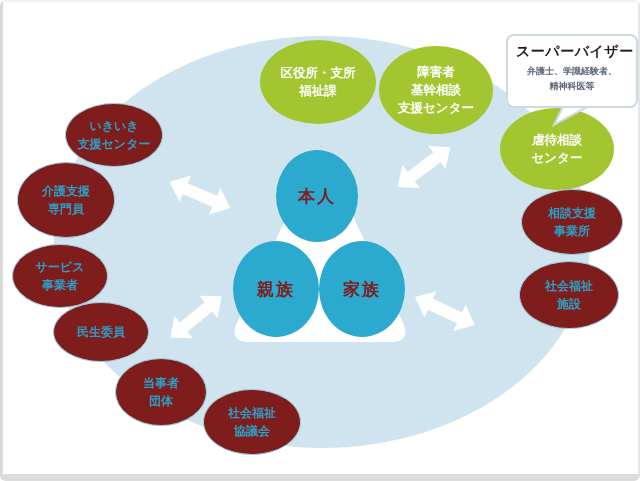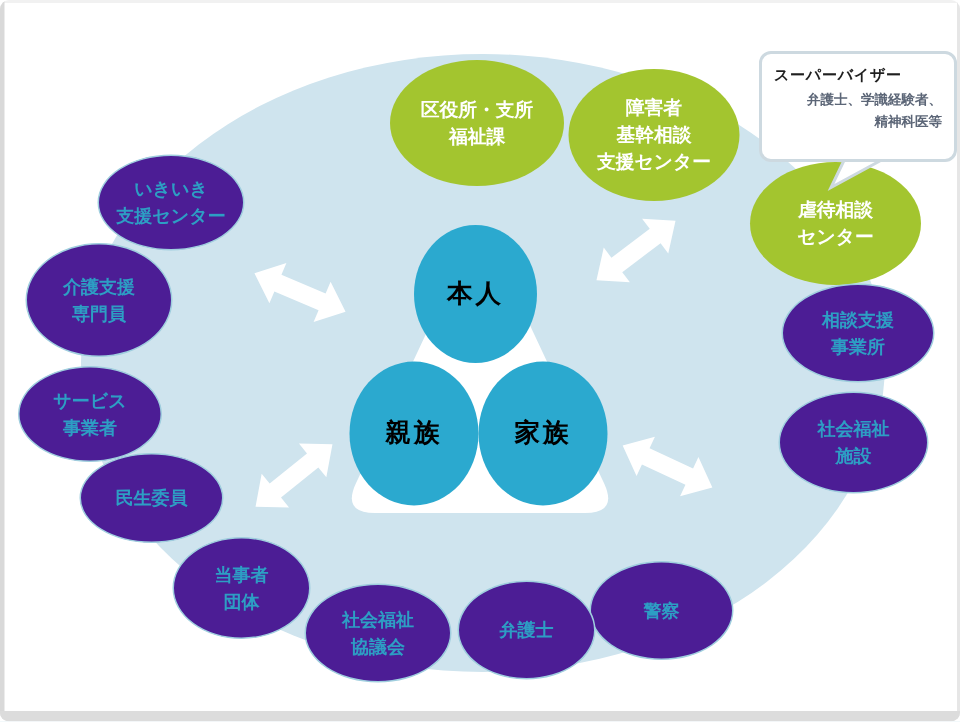--- a/index.html
+++ b/index.html
@@ -18,22 +18,22 @@
     background:#cfe4ee; border-radius:50%; z-index:1;
   }
   .overlay-svg { position:absolute; left:0; top:0; z-index:2; pointer-events:none; }
   .tail-svg    { position:absolute; left:0; top:0; z-index:4; pointer-events:none; }
 
   .node {
     position:absolute; border-radius:50%; display:flex; align-items:center; justify-content:center;
     text-align:center; white-space:pre-line; font-weight:bold; box-sizing:border-box; z-index:3;
   }
   .node.green  { background:#a3c52f; color:#ffffff; font-size:12.5px; line-height:1.45; }
-  .node.whitec { background:#4c1d95; border:1.5px solid #9fcede; color:#2d9ec4; font-size:12px; line-height:1.5; }
-  .node.centerc{ background:#2ba9cf; color:#000000; font-size:17px; letter-spacing:2px; line-height:1.3; }
+  .node.whitec { background:#7f1d1d; border:1.5px solid #9fcede; color:#2d9ec4; font-size:12px; line-height:1.5; }
+  .node.centerc{ background:#2ba9cf; color:#7f1d1d; font-size:17px; letter-spacing:2px; line-height:1.3; }
 
   
   .n-hoken         { left:149px; top:38px;  width:114px; height:100px; }
   .n-kuyakusho     { left:260px; top:40px;  width:116px; height:84px;  }
   .n-shogaisha     { left:379px; top:46px;  width:114px; height:88px;  }
   .n-gyakutai      { left:500px; top:108px; width:114px; height:82px;  }
   .n-sodanshien    { left:521px; top:189px; width:102px; height:66px;  }
   .n-shakaishisetsu{ left:519px; top:261px; width:100px; height:68px;  }
   .n-iryo          { left:472px; top:326px; width:98px;  height:68px;  }
   .n-keisatsu      { left:393px; top:374px; width:96px;  height:66px;  }
@@ -48,23 +48,23 @@
   
   .c-honnin   { left:276px; top:150px; width:82px; height:92px; }
   .c-shinzoku { left:233px; top:241px; width:86px; height:96px; }
   .c-kazoku   { left:319px; top:241px; width:86px; height:96px; }
 
   .callout {
     position:absolute; left:506px; top:34px; width:132px; height:74px; box-sizing:border-box;
     background:#ffffff; border:2px solid #cdd9e0; border-radius:8px; z-index:5;
     padding:7px 8px 5px 8px;
   }
-  .callout-title { font-size:10px; font-weight:bold; color:#1f1f1f; letter-spacing:0.5px; white-space:nowrap; }
-  .callout-body  { margin-top:3px; font-size:9px; font-weight:bold; color:#5c6677; text-align:right;
-                   line-height:1.7; white-space:pre-line; }
+  .callout-title { font-size:14px; font-weight:bold; color:#1f1f1f; letter-spacing:0.5px; white-space:nowrap; }
+  .callout-body  { margin-top:3px; font-size:9px; font-weight:bold; color:#5c6677; text-align:center;
+                   line-height:1.7; white-space:pre-line;font-family:Liberation Serif, serif; }
 </style>
 </head>
 <body>
 
 <div class="frame">
 
   <div class="big-ellipse"></div>
 
   <svg class="overlay-svg" width="640" height="481" viewBox="0 0 640 481">
     <path fill="#ffffff" d="M 310.6 165.9 Q 320 146 329.4 165.9 L 402.7 322.1 Q 412 342 390 342 L 250 342 Q 228 342 237.3 322.1 Z"></path>
@@ -80,22 +80,20 @@
 福祉課</div>
   <div class="node green n-shogaisha">障害者
 基幹相談
 支援センター</div>
   <div class="node green n-gyakutai">虐待相談
 センター</div>
   <div class="node whitec n-sodanshien">相談支援
 事業所</div>
   <div class="node whitec n-shakaishisetsu">社会福祉
 施設</div>
-  <div class="node whitec n-keisatsu">警察</div>
-  <div class="node whitec n-bengoshi">弁護士</div>
   <div class="node whitec n-shakyo">社会福祉
 協議会</div>
   <div class="node whitec n-tojisha">当事者
 団体</div>
   <div class="node whitec n-minsei">民生委員</div>
   <div class="node whitec n-service">サービス
 事業者</div>
   <div class="node whitec n-kaigo">介護支援
 専門員</div>
   <div class="node whitec n-ikiiki">いきいき

